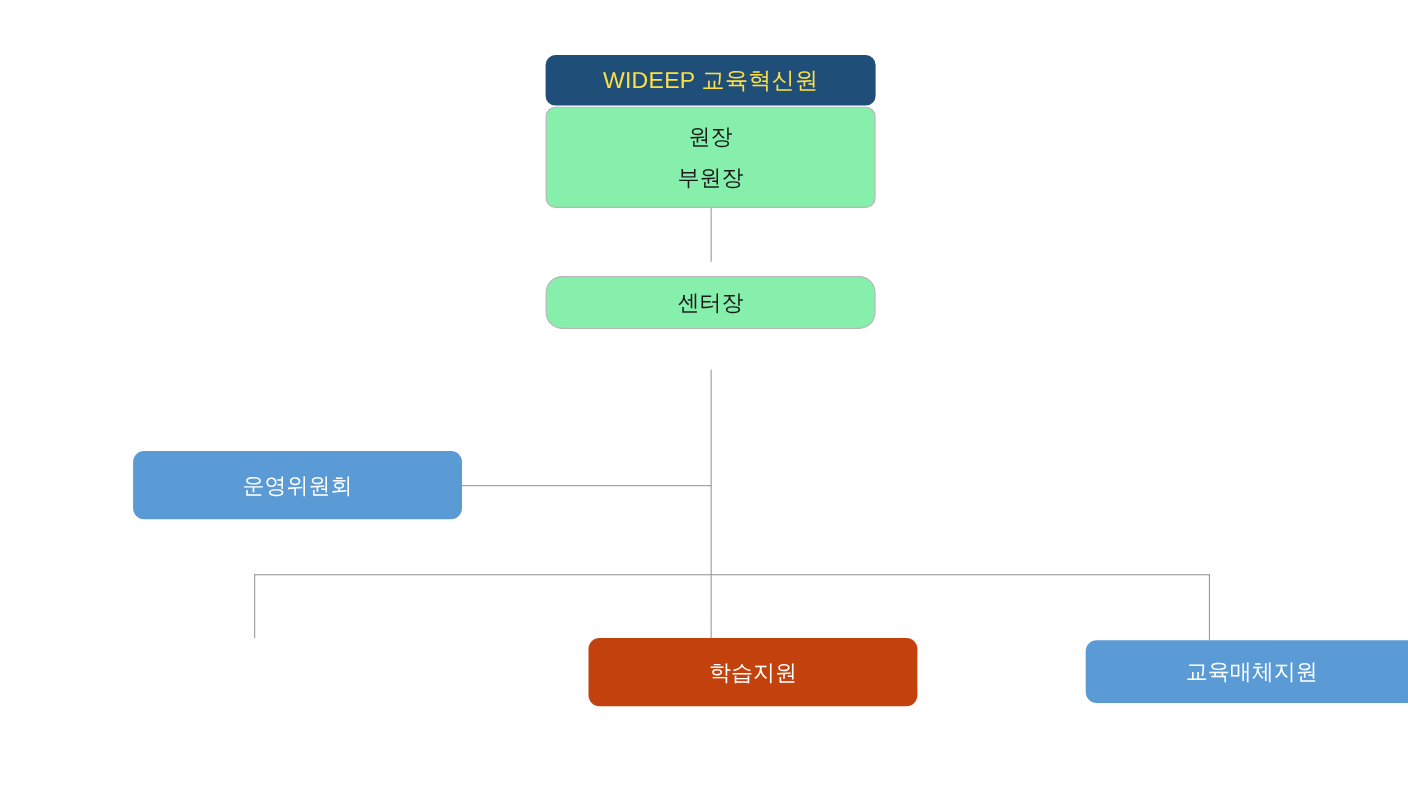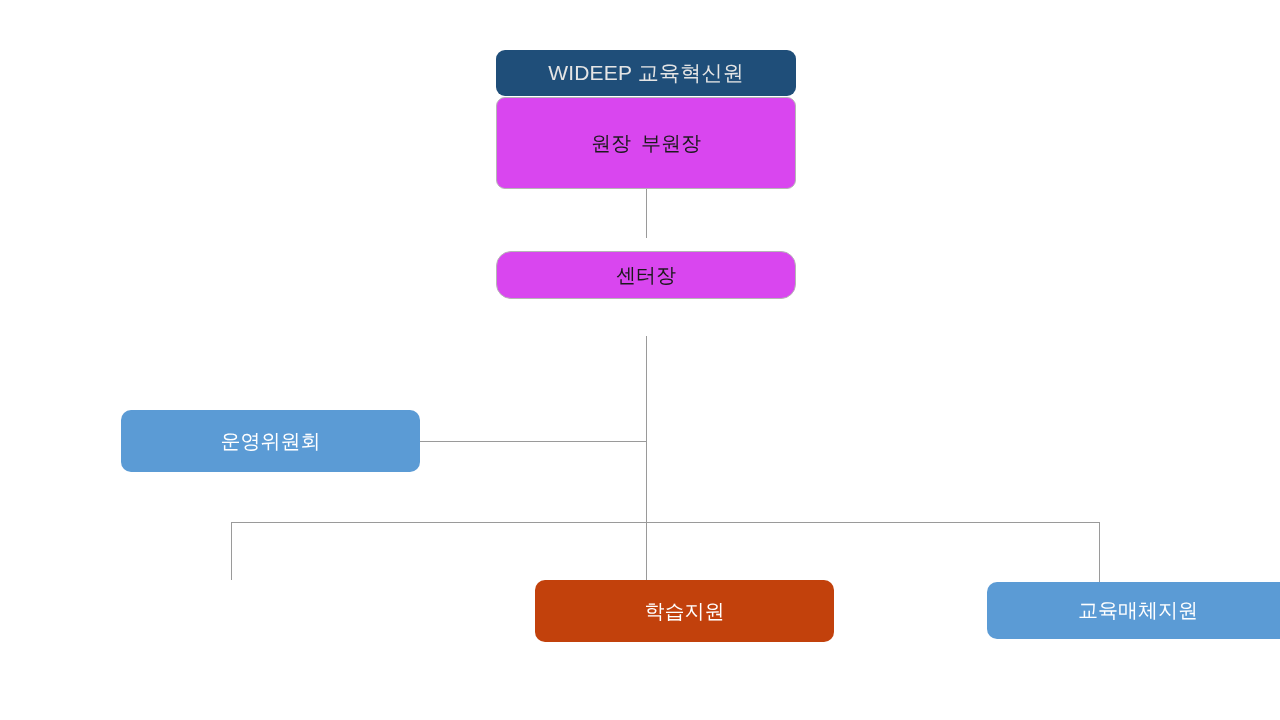--- a/index.html
+++ b/index.html
@@ -37,32 +37,32 @@
   }
 
   
   .node-head {
     box-sizing: border-box;
     width: 100%;
     display: flex;
     align-items: center;
     justify-content: center;
     border-radius: 9px;
-    color: #e5e5e5;
+    color: #fde047;
     letter-spacing: 0.2px;
     white-space: nowrap;
   }
   .node-body {
     box-sizing: border-box;
     width: 100%;
-    background: #d946ef;
+    background: #86efac;
     border: 1px solid #b6b6b6;
     border-radius: 9px;
     display: flex;
-    flex-direction: row;
+    flex-direction: column;
     align-items: center;
     justify-content: center;
     color: #1a1a1a;
   }
   .node-body .line {
     white-space: nowrap;
   }
 
   
   .node-solid {

